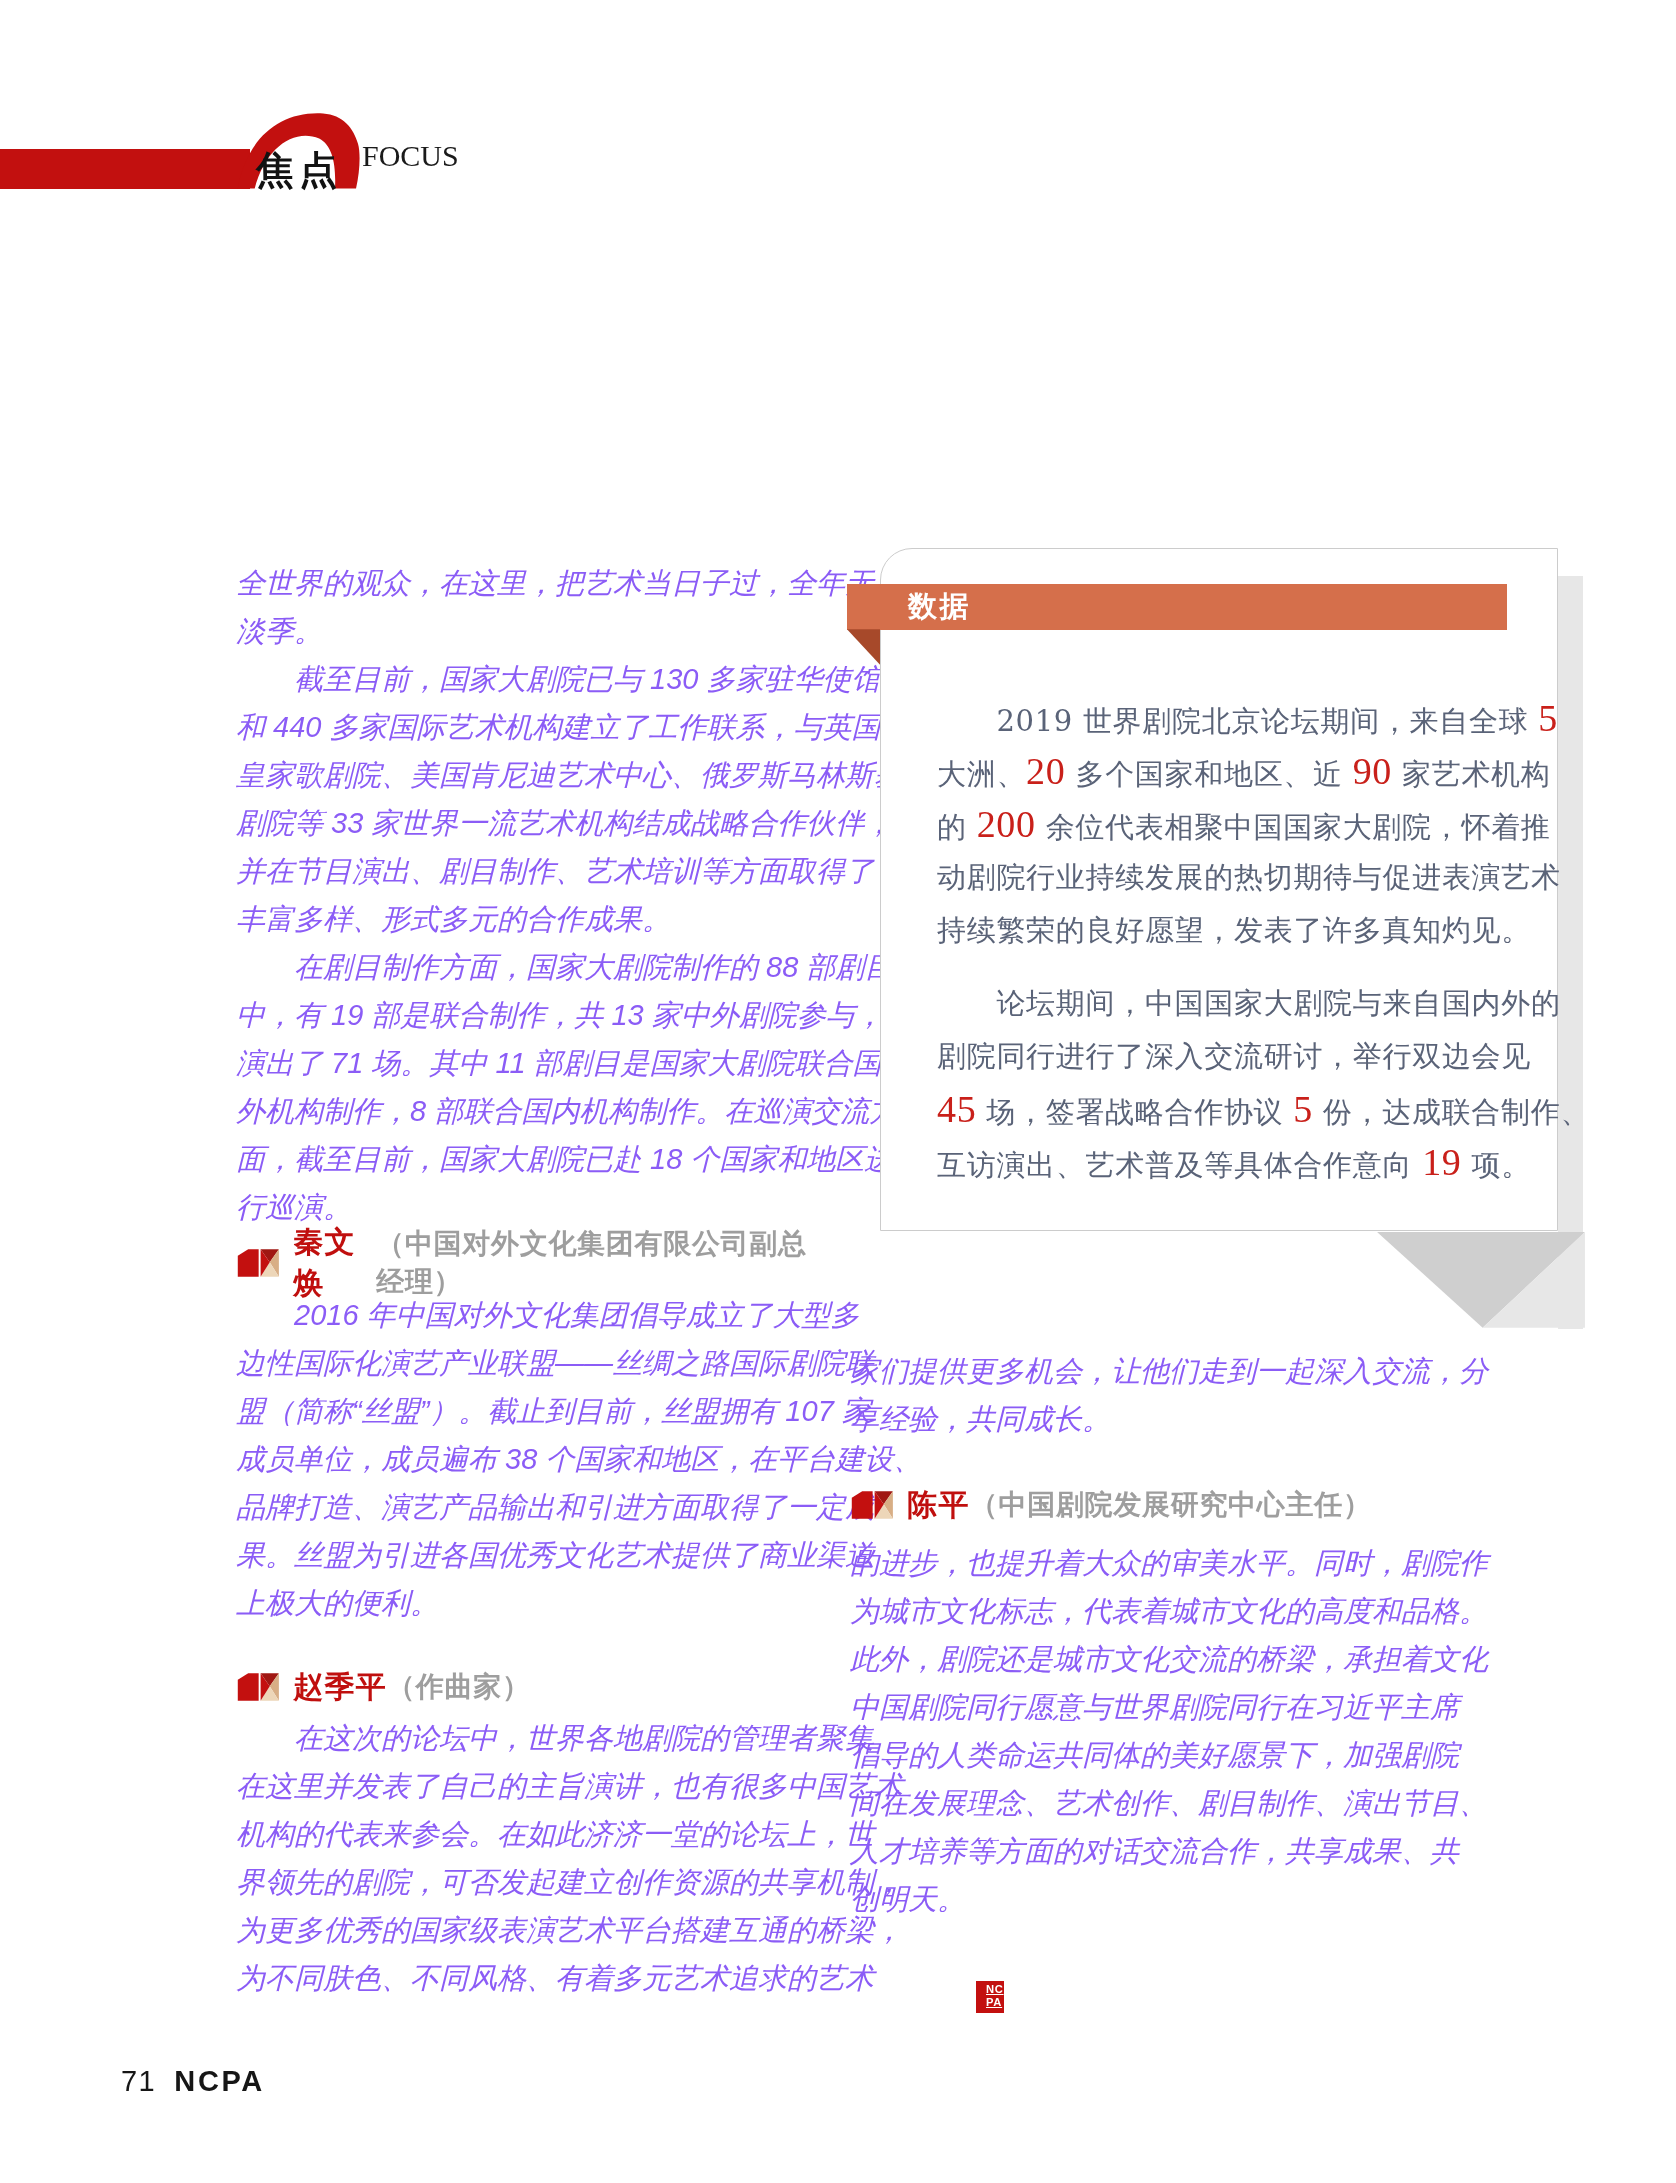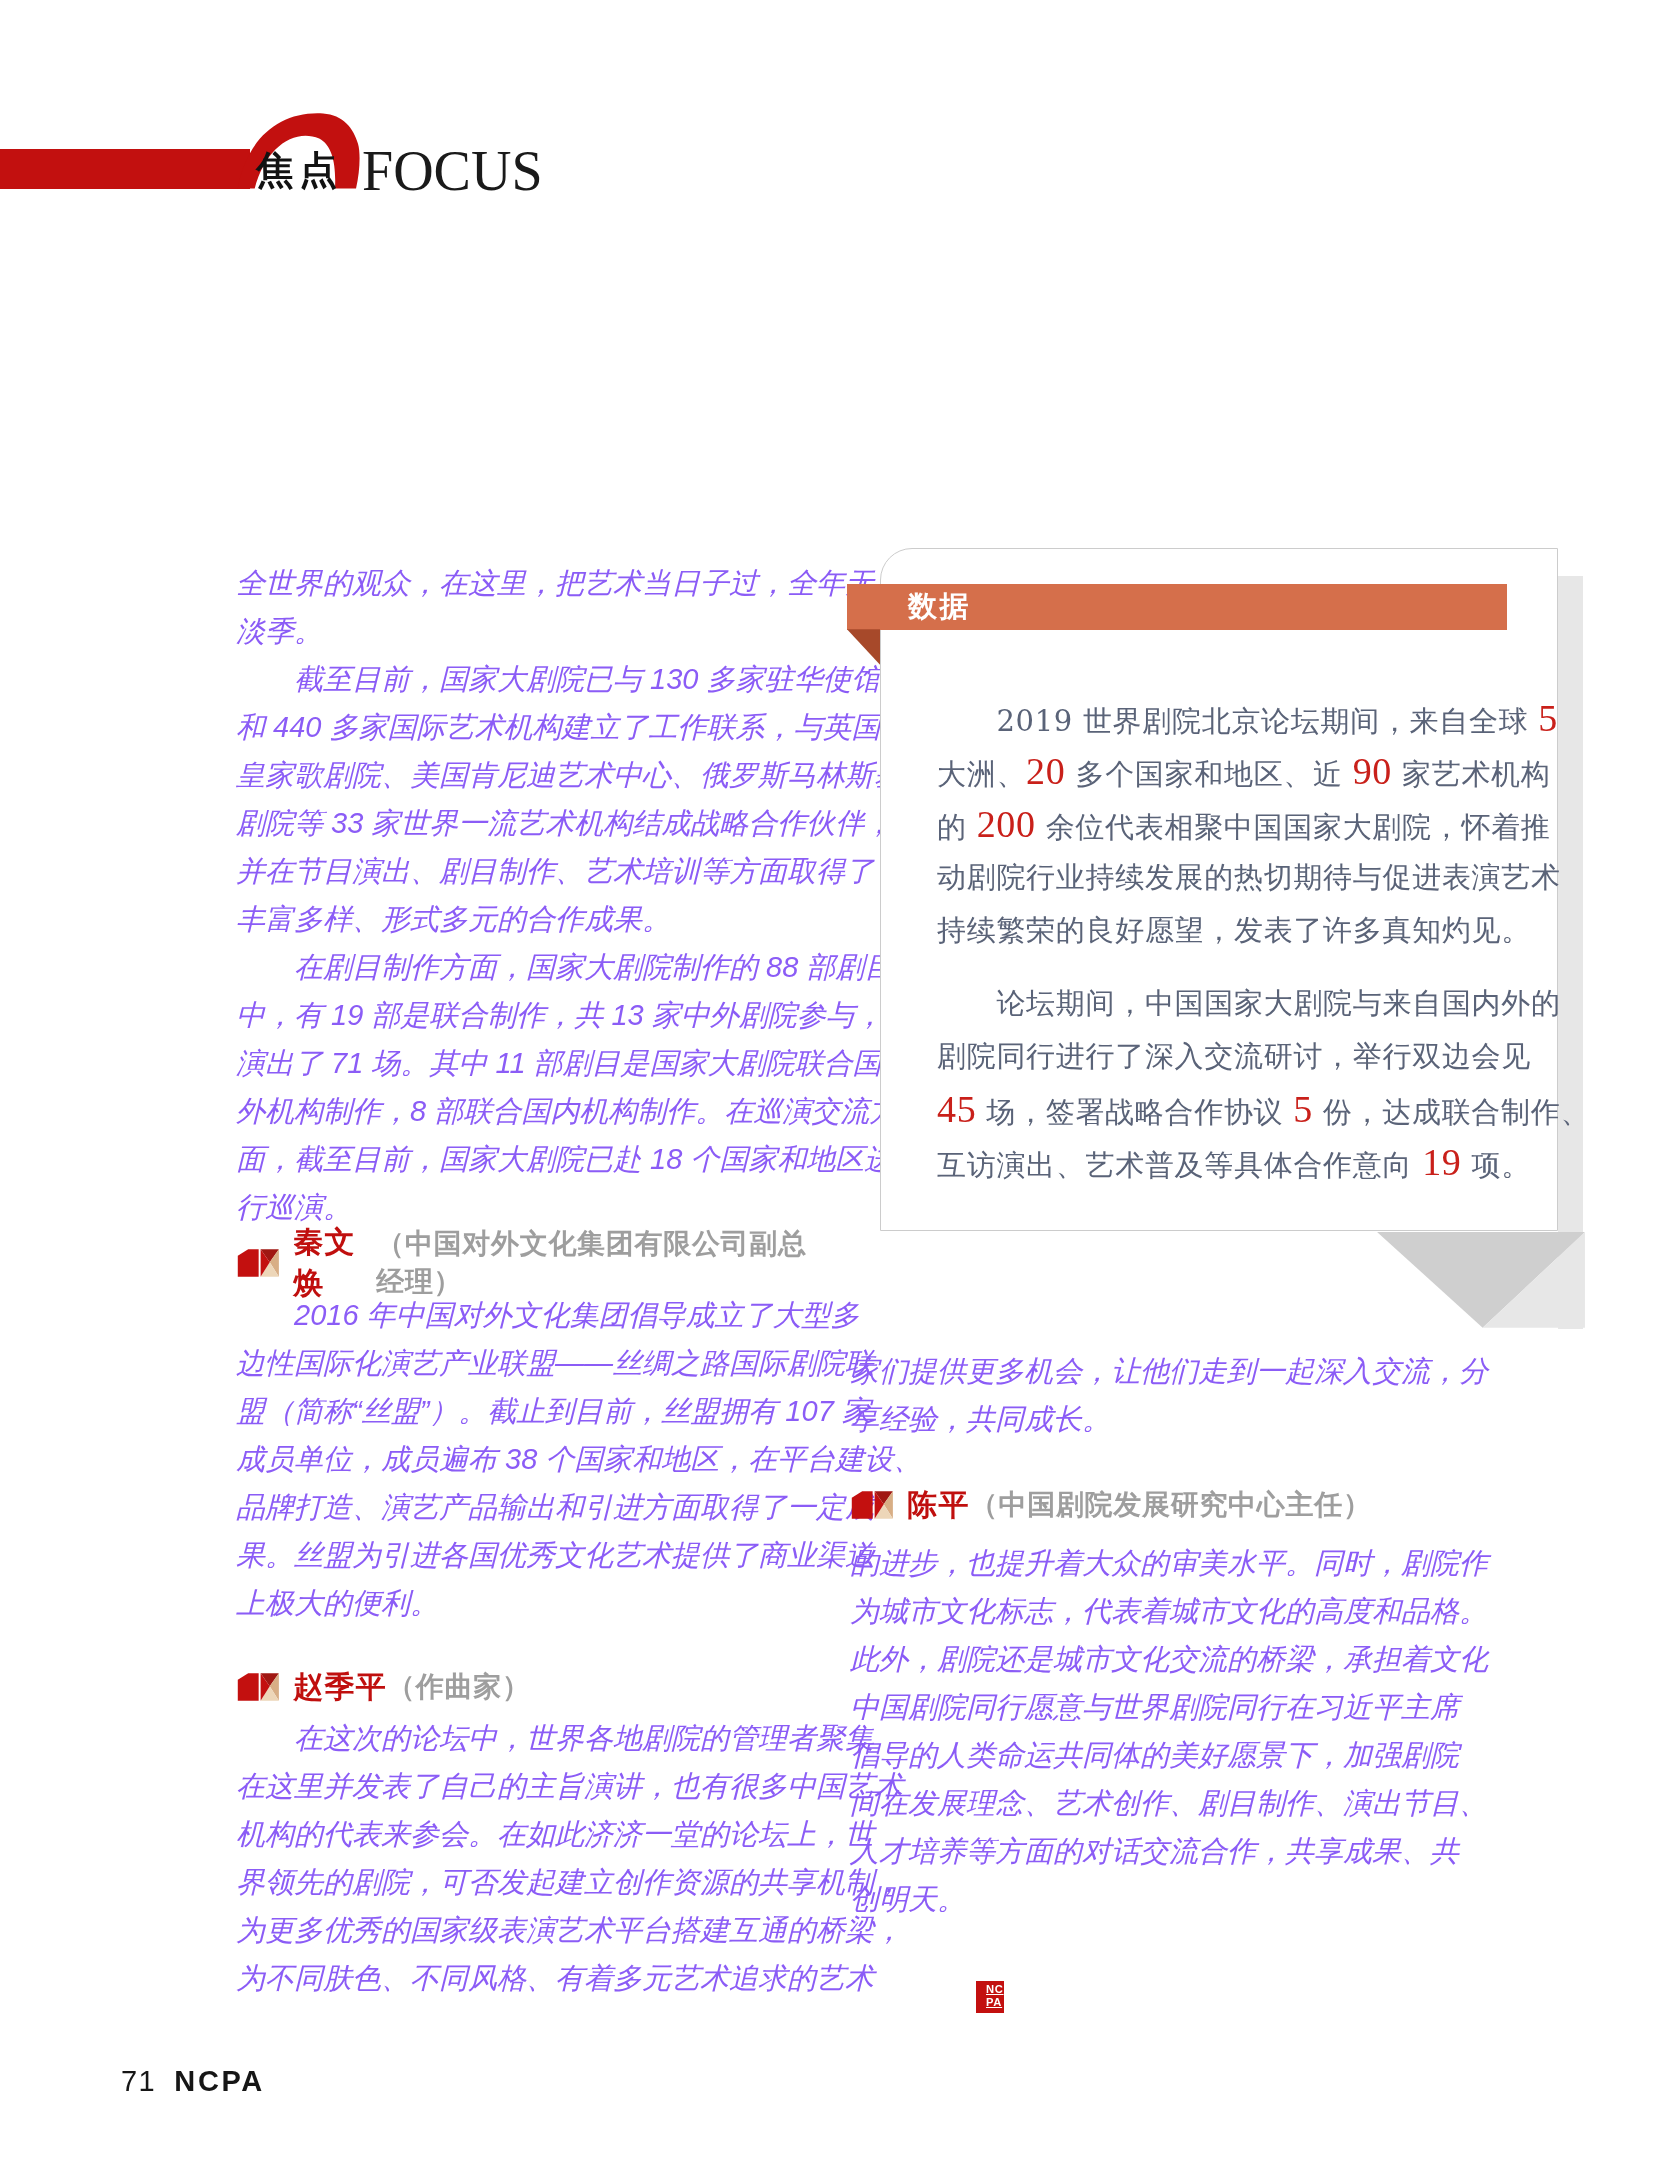--- a/index.html
+++ b/index.html
@@ -5,21 +5,21 @@
   html,body { margin:0; padding:0; background:#ffffff; }
   .page { position:relative; width:1676px; height:2183px; background:#ffffff; overflow:hidden;
           font-family:"Liberation Sans","DejaVu Sans",sans-serif; }
 
   
   .redbar   { position:absolute; left:0; top:149px; width:250px; height:40px; background:#C2100F; }
   .swoosh   { position:absolute; left:224px; top:99px; }
   .jiaodian { position:absolute; left:256px; top:145px; font-size:38px; font-weight:bold;
               color:#121212; letter-spacing:5.3px; }
   .focus    { position:absolute; left:362px; top:139px; font-family:"Liberation Serif","DejaVu Serif",serif;
-              font-size:56px; color:#1a1a1a; }
+              font-size:30px; color:#1a1a1a; }
 
   
   .col-left  { position:absolute; left:236px;  top:559px;  width:597px; }
   .col-right { position:absolute; left:850px; top:1347px; width:597px; }
   .tline { height:48px; line-height:48px; font-size:29px; color:#8b5cf6; white-space:nowrap;font-style:italic; }
 
   .sec { display:flex; align-items:center; height:48px; }
   .sec .sp-icon  { flex:0 0 auto; }
   .sec .sp-name  { font-size:30px; font-weight:bold; color:#C00F0E; margin-left:13.2px; letter-spacing:1.3px; }
   .sec .sp-title { font-size:28px; font-weight:bold; color:#9E9E9E; letter-spacing:0.7px; }

